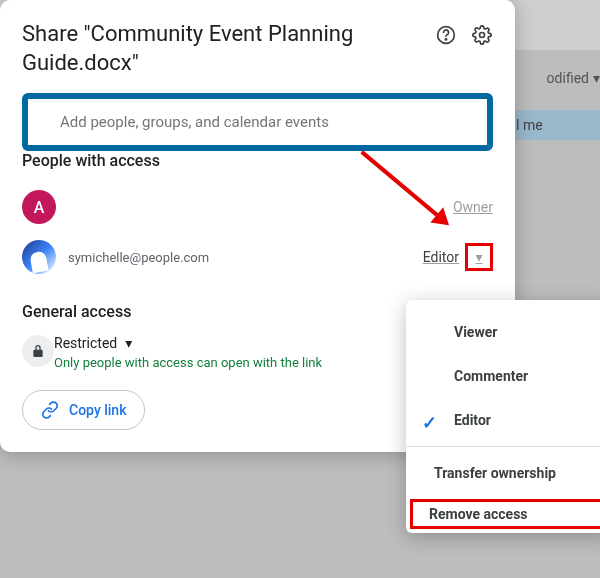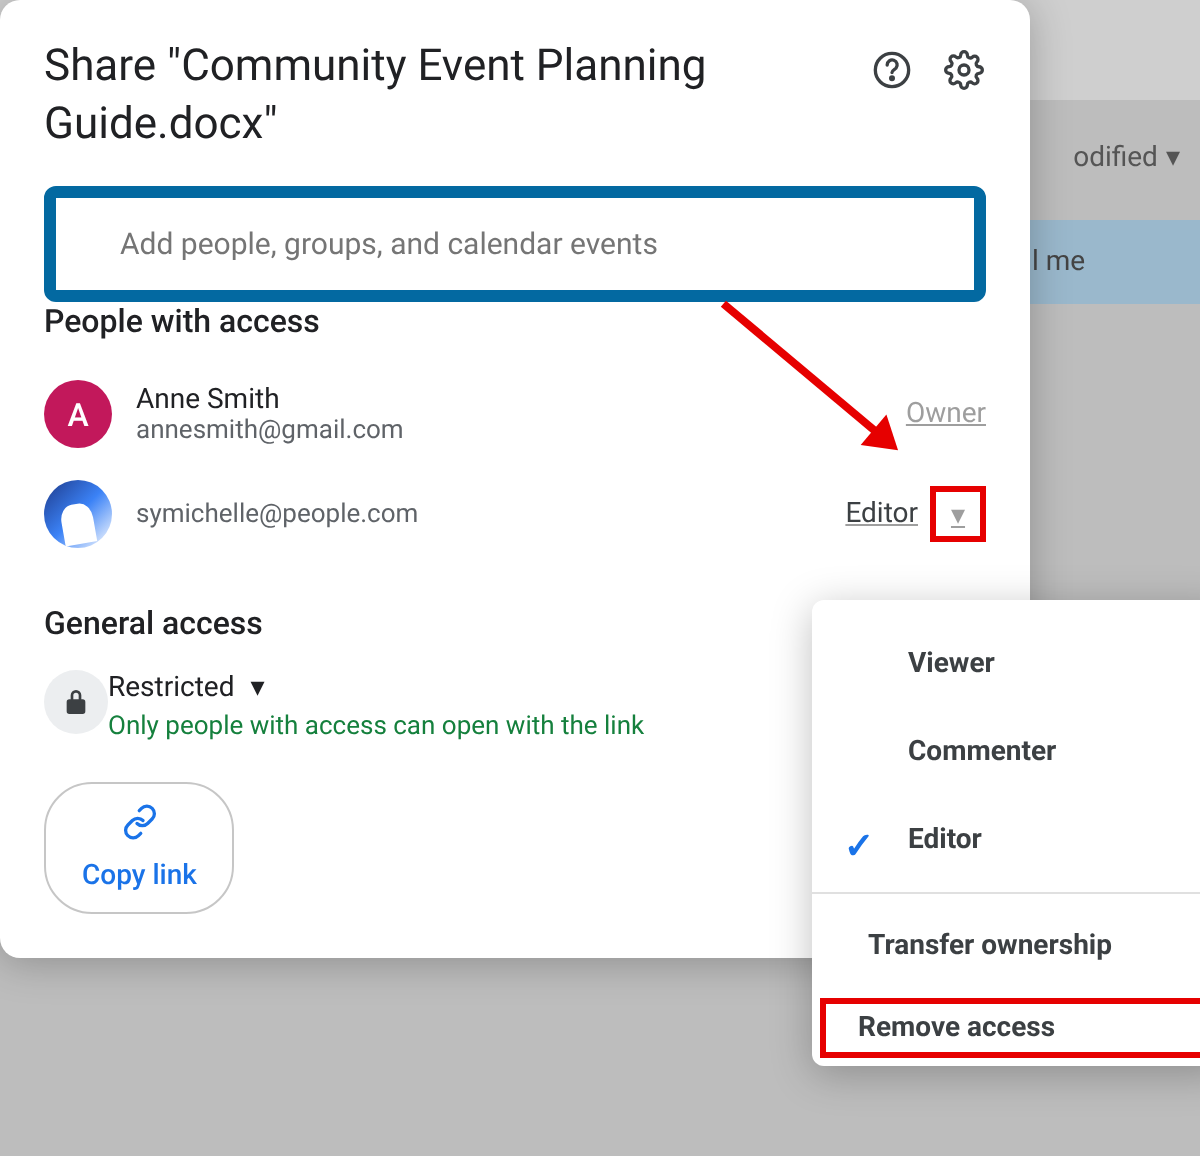--- a/index.html
+++ b/index.html
@@ -1,19 +1,19 @@
 <!DOCTYPE html>
 <html><head>
   <meta charset="utf-8">
   <style>
     * { box-sizing: border-box; margin: 0; padding: 0; font-family: 'Google Sans', Roboto, Arial, sans-serif; }
     body { width: 600px; height: 578px; background: #bdbdbd; position: relative; overflow: hidden; }
     .backdrop-bar { position: absolute; top: 0; left: 0; right: 0; height: 50px; background: #cfcfcf; }
-    .backdrop-col { position: absolute; top: 70px; right: 10px; font-size: 14px; color: #555; display: flex; align-items: center; gap: 4px; justify-content: flex-end; }
-    .backdrop-row { position: absolute; top: 110px; right: 0; width: 90px; height: 42px; background: #9ab8cc; color: #444; font-size: 14px; display:flex; align-items:center; padding-left: 6px;}
+    .backdrop-col { position: absolute; top: 70px; right: 0; font-size: 14px; color: #555; display: flex; align-items: center; gap: 4px; justify-content: flex-end; }
+    .backdrop-row { position: absolute; top: 110px; right: 0; width: 90px; height: 30px; background: #9ab8cc; color: #444; font-size: 14px; display:flex; align-items:center; padding-left: 6px;}
     .dialog {
       position: absolute; top: 0; left: 0; width: 515px; background: #fff;
       border-radius: 10px; box-shadow: 0 2px 20px rgba(0,0,0,0.25);
       padding: 20px 22px 22px 22px;
     }
     .dialog-header { display: flex; align-items: flex-start; justify-content: space-between; margin-bottom: 16px; }
     .dialog-title { font-size: 22px; color: #202124; line-height: 1.3; font-weight: 400; max-width: 380px;}
     .header-icons { display: flex; gap: 14px; margin-top: 4px; }
     .icon-btn { width: 22px; height: 22px; display: inline-flex; align-items:center; justify-content:center; color: #3c4043; cursor: pointer; }
     .input-box {
@@ -34,21 +34,21 @@
     .role-edit-text { font-size:14px; color:#3c4043; }
     .dropdown-box { width: 28px; height: 28px; border: 3px solid #e60000; display:flex; align-items:center; justify-content:center; }
     .general { margin-top: 18px; }
     .general-row { display: flex; align-items: flex-start; gap: 0; margin-top: 8px;}
     .lock-circle { width: 32px; height: 32px; border-radius:50%; background:#eceef0; display:flex; align-items:center; justify-content:center; color:#3c4043; flex-shrink:0;}
     .restricted-line { display:flex; align-items:center; gap:8px; font-size:14px; color:#202124; }
     .restricted-sub { font-size:13px; color:#15803d; margin-top:4px;}
     .copy-link {
       margin-top: 20px; border: 1px solid #c6c6c6; border-radius: 24px;
       padding: 10px 18px; display:inline-flex; align-items:center; gap:10px;
-      color:#1a73e8; font-size:14px; font-weight:500; cursor:pointer; background:#fff;flex-direction:column;
+      color:#1a73e8; font-size:14px; font-weight:500; cursor:pointer; background:#fff;
     }
     .dropdown-menu {
       position:absolute; top: 300px; left: 406px; width: 208px;
       background:#fff; border-radius:6px; box-shadow: 0 4px 20px rgba(0,0,0,0.25);
       padding-top: 10px; padding-bottom: 0; font-weight: bold;
     }
     .menu-item { padding: 14px 16px 14px 48px; font-size:14px; color:#3c4043; position:relative; cursor:pointer;}
     .menu-item.checked::before { content:'✓'; position:absolute; left:16px; color:#1a73e8; font-size:18px; font-weight:bold;}
     .menu-divider { height:1px; background:#e0e0e0; margin: 4px 0; }
     .menu-item.remove { padding-left:16px;}
@@ -95,24 +95,20 @@
   </div>
 
   <input class="input-box" type="text" placeholder="Add people, groups, and calendar events" style="">
 
   <div class="section-title">People with access</div>
 
   <div class="person-row">
     <div class="avatar avatar-a">
         <span>A</span>
       </div>
-    <div class="person-info">
-      <span class="person-name">Anne Smith</span>
-      <span class="person-email">annesmith@gmail.com</span>
-    </div>
     <div class="role">Owner</div>
   </div>
 
   <div class="person-row">
     <div class="avatar avatar-m"></div>
     <div class="person-info">
       <span class="person-email">symichelle@people.com</span>
     </div>
     <div class="role role-edit">
       <span class="role-edit-text">Editor</span>

